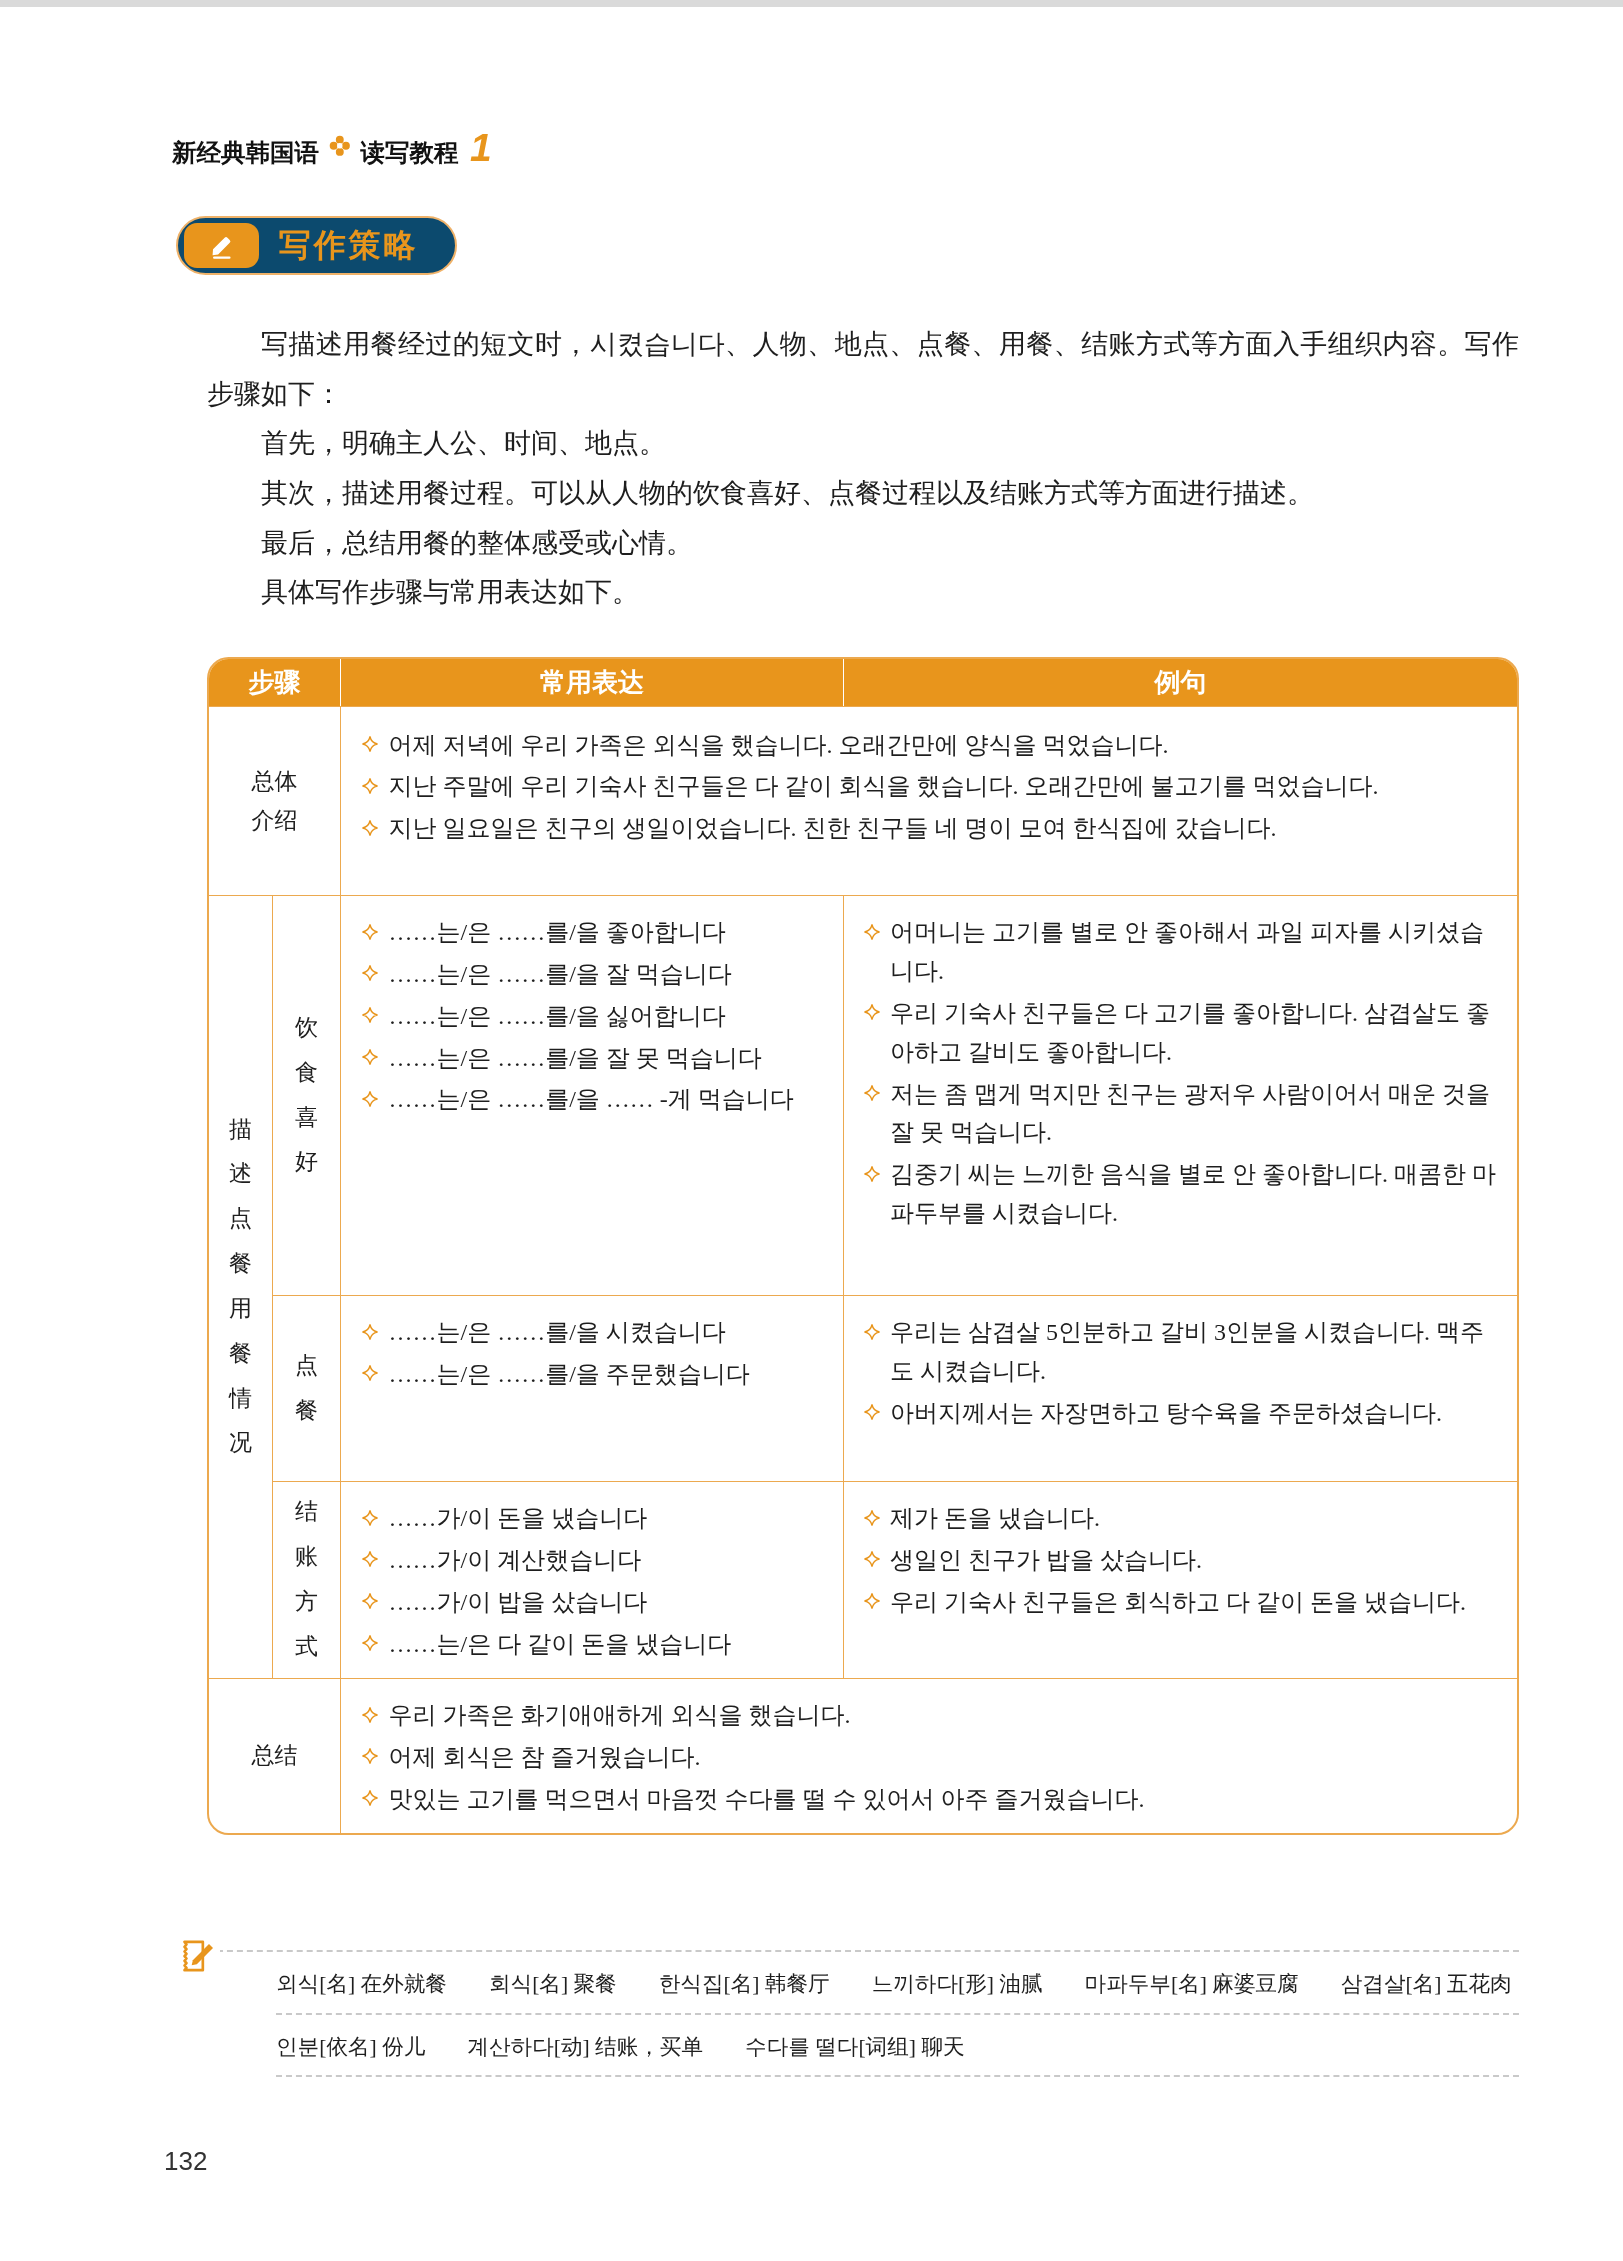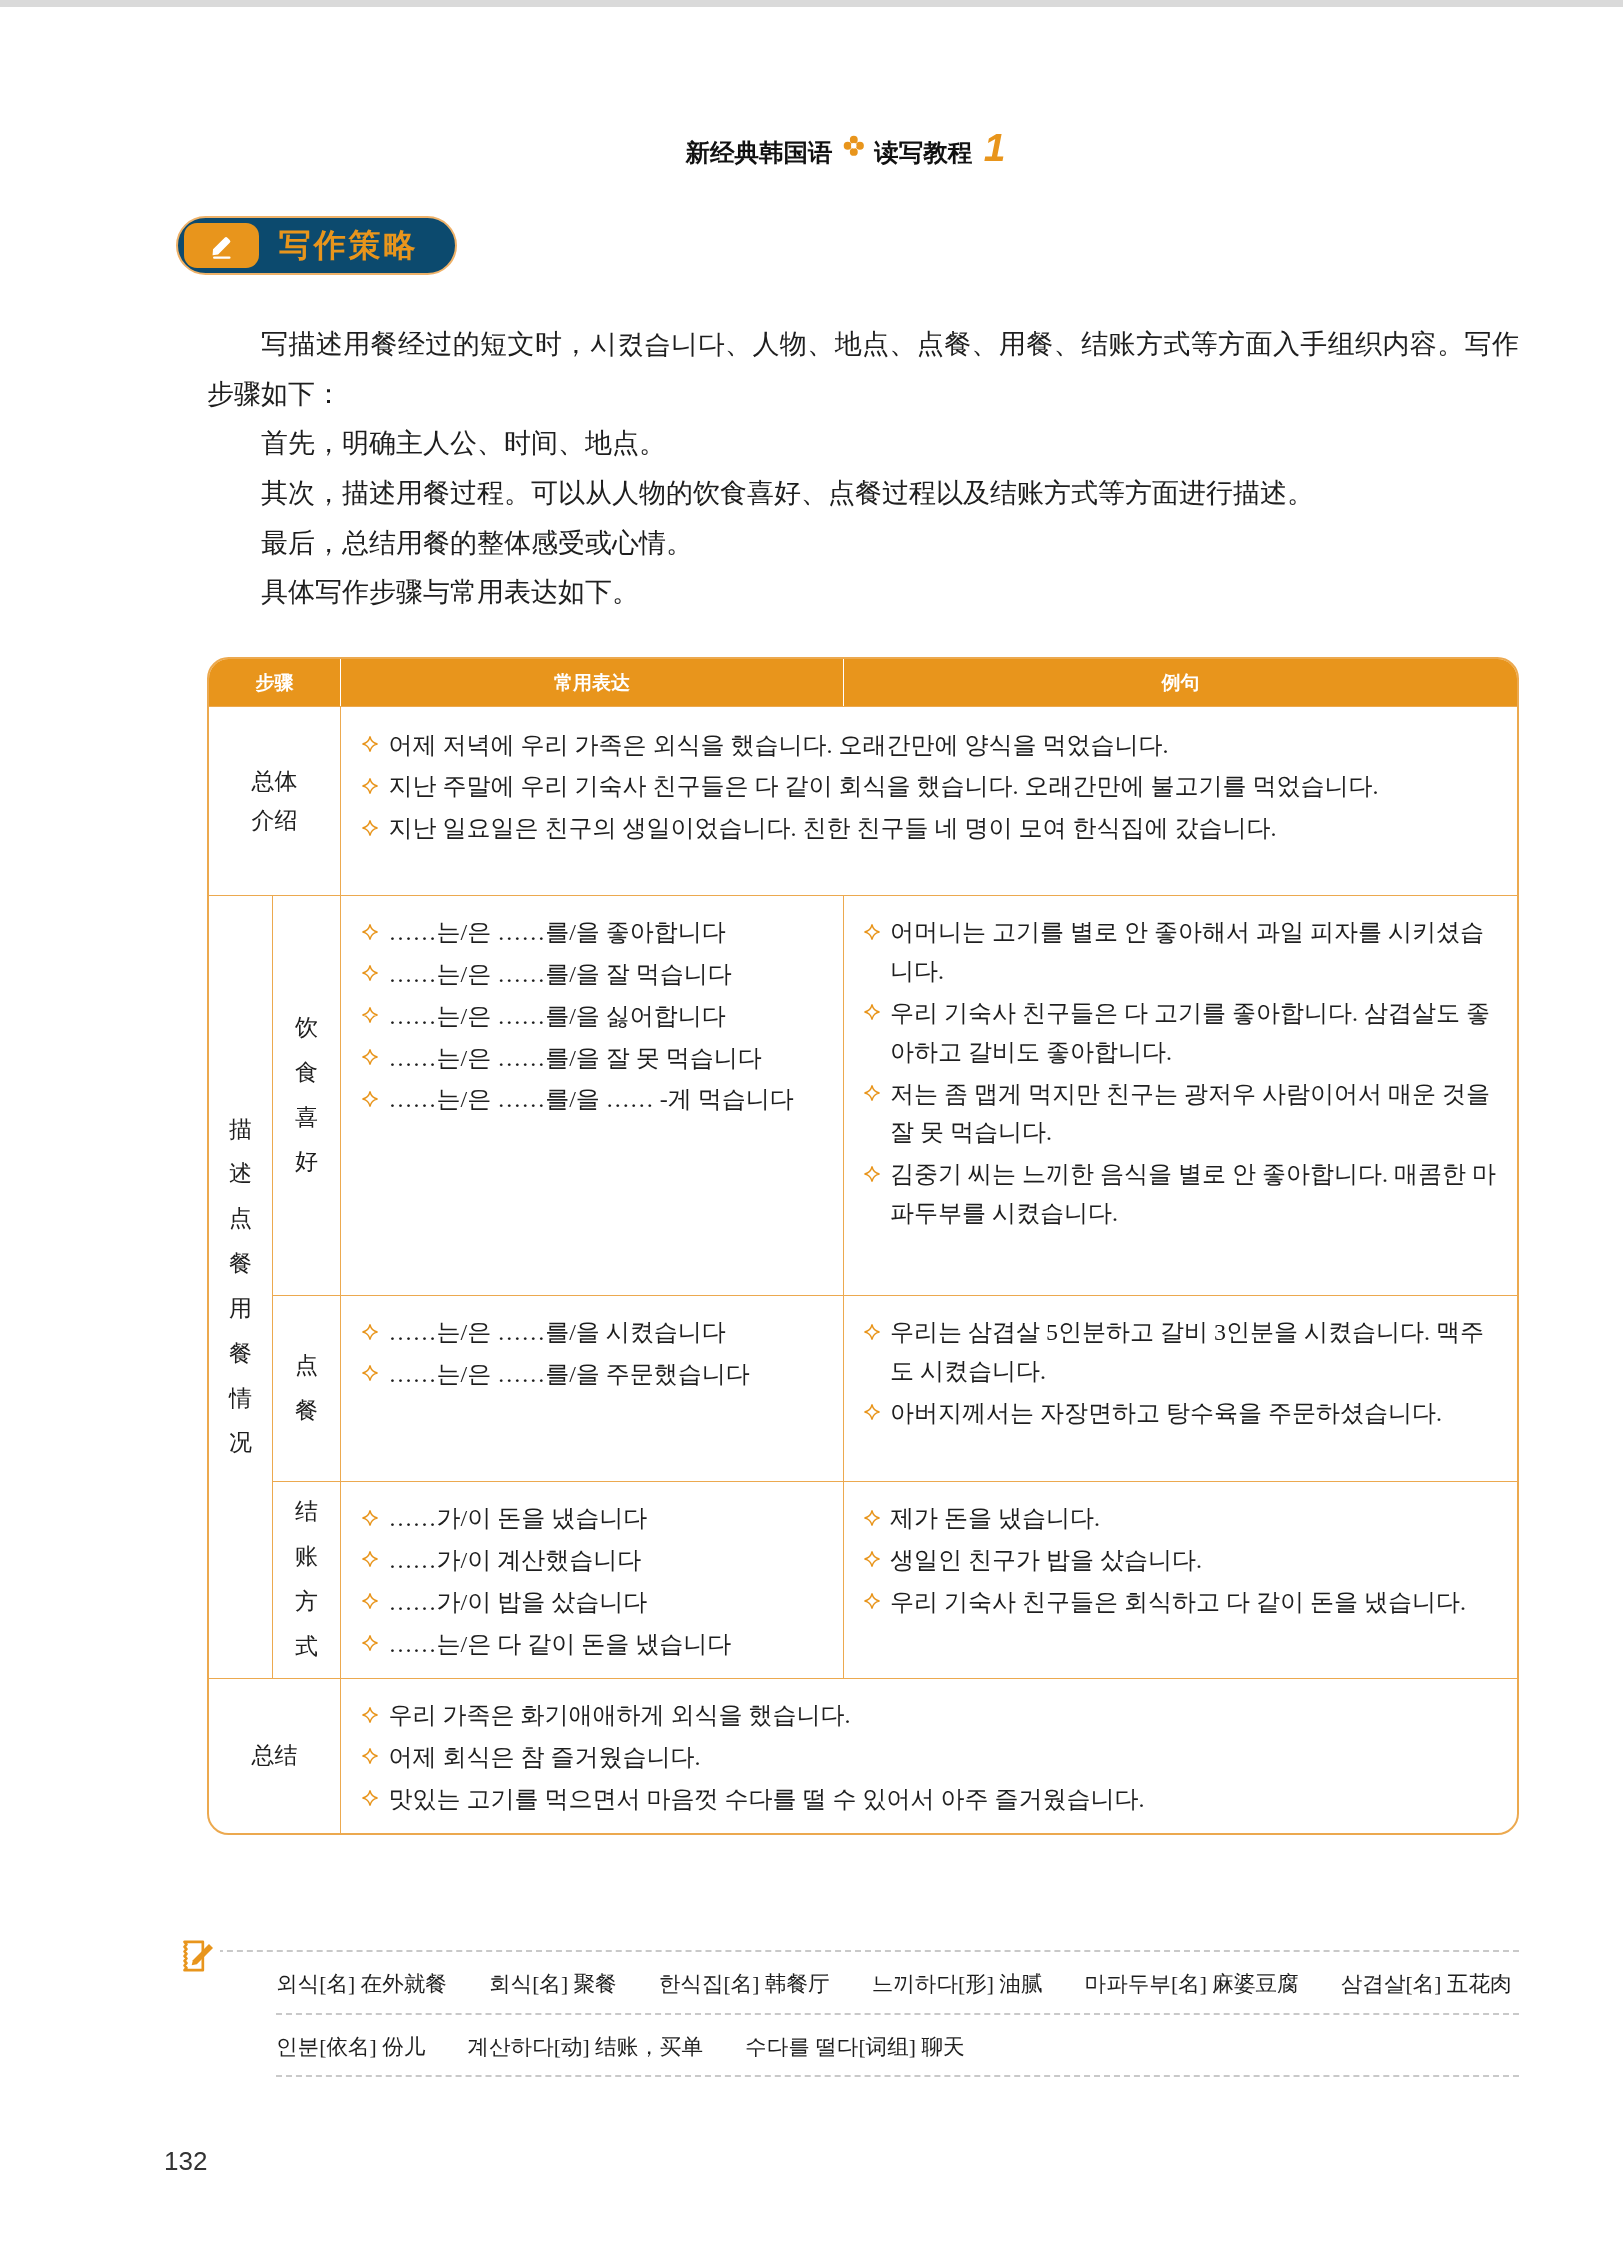--- a/index.html
+++ b/index.html
@@ -11,21 +11,21 @@
   *{margin:0;padding:0;box-sizing:border-box;}
   html,body{background:#fff;}
   body{font-family:"Liberation Serif","DejaVu Serif",serif;color:var(--text);}
   .page{position:relative;width:1624px;height:2261px;background:#fff;overflow:hidden;}
   .scan-edge{position:absolute;top:0;left:0;width:100%;height:6.5px;background:#dadada;}
 
   .content{margin-left:207px;margin-right:105px;}
 
   
   .book-header{margin-left:-35px;padding-top:128px;display:flex;align-items:baseline;
-    font-family:"Liberation Sans","DejaVu Sans",sans-serif;font-weight:bold;font-size:24.5px;color:#111;justify-content:center;}
+    font-family:"Liberation Sans","DejaVu Sans",sans-serif;font-weight:bold;font-size:24.5px;color:#111;}
   .book-header .flower{align-self:center;margin:0 10px;}
   .volume{font-size:39px;color:var(--orange);font-style:italic;margin-left:11.5px;line-height:1;}
 
   
   .badge{margin-left:-31px;margin-top:47px;display:inline-flex;align-items:center;
     border:2.2px solid #EFB269;border-radius:719px;padding:5px 37px 5px 5.8px;background:#0c4a6e;}
   .badge-icon{width:75px;height:45px;background:var(--orange);border-radius:13px;
     display:flex;align-items:center;justify-content:center;}
   .badge-title{font-family:"Liberation Sans","DejaVu Sans",sans-serif;font-weight:bold;
     font-size:32px;color:var(--orange);letter-spacing:2.9px;margin-left:20px;}
@@ -33,21 +33,21 @@
   
   .intro{margin-top:45px;font-size:27px;line-height:1.84;text-align:justify;}
   .intro p{text-indent:2em;}
 
   
   .exp-table{margin-top:39px;display:grid;
     grid-template-columns:63px 68px minmax(0,703fr) minmax(0,942fr);
     border:2.2px solid var(--tborder);border-radius:21.6px;overflow:hidden;background:#fff;}
   .cell{font-size:24px;line-height:1.62;}
   .hcell{background:var(--orange);color:#fff;font-family:"Liberation Sans","DejaVu Sans",sans-serif;
-    font-weight:bold;font-size:19px;height:47px;display:flex;align-items:center;justify-content:center;}
+    font-weight:bold;font-size:26px;height:47px;display:flex;align-items:center;justify-content:center;}
   .hsep{border-left:1.4px solid #fff;}
   .h-step{grid-column:1/3;grid-row:1;}
   .h-expr{grid-column:3;grid-row:1;}
   .h-ex{grid-column:4;grid-row:1;}
   .bt{border-top:1.4px solid var(--tborder);}
   .bl{border-left:1.4px solid var(--tborder);}
   .labelcell{display:flex;align-items:center;justify-content:center;font-size:23px;text-align:center;}
   .vwrap2{width:2.15em;word-break:break-all;line-height:1.7;margin:0 auto;}
   .vwrap1{width:1.1em;word-break:break-all;line-height:1.95;margin:0 auto;}
   .ov-label{grid-column:1/3;grid-row:2;min-height:189px;}

